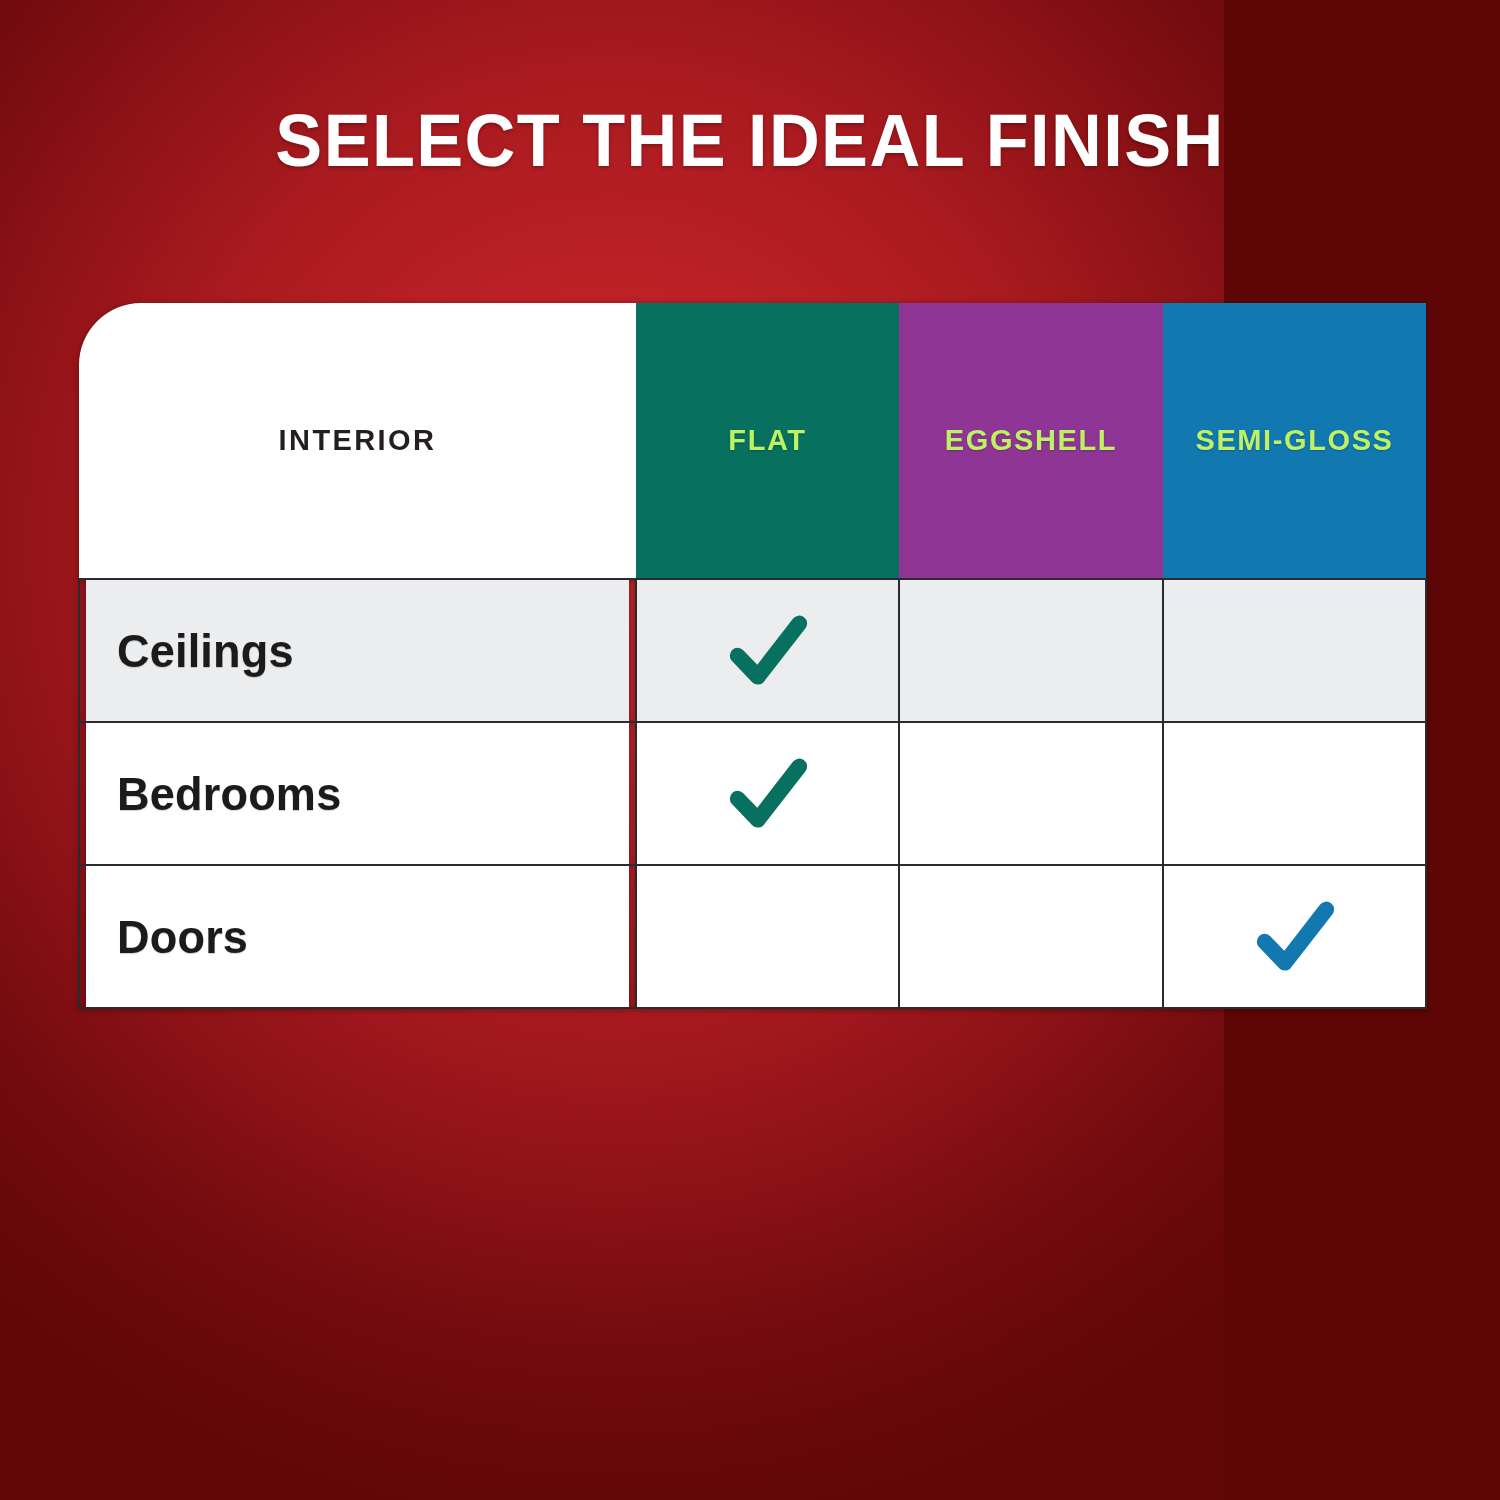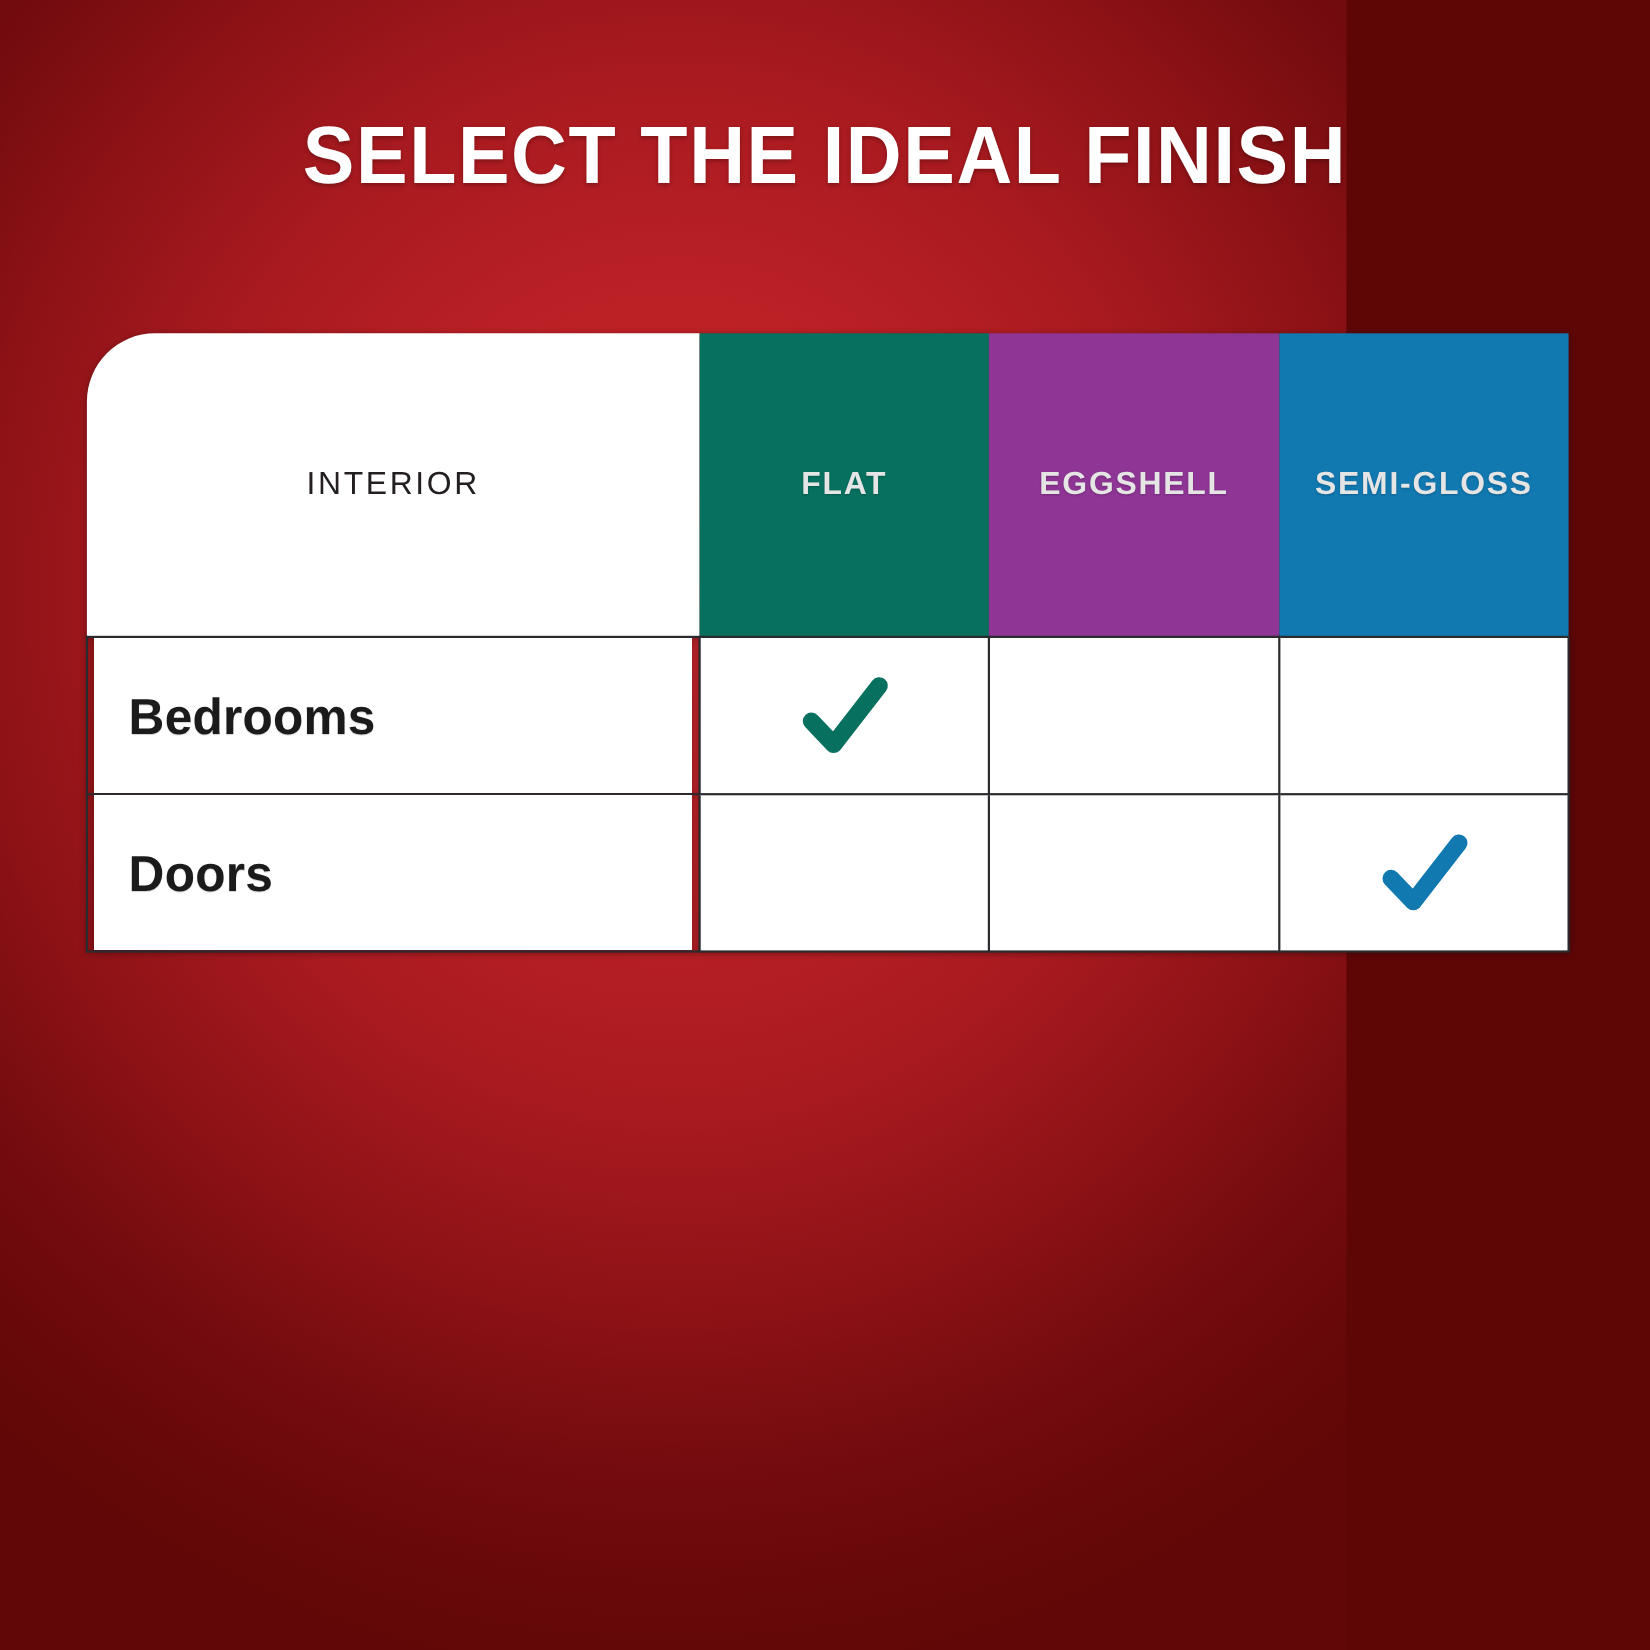--- a/index.html
+++ b/index.html
@@ -78,27 +78,27 @@
     vertical-align: middle;
     text-align: center;
     border: 0;
   }
 
   th.h-label {
     background: #ffffff;
     border-top-left-radius: 62px;
     color: #231f20;
     font-size: 29px;
-    font-weight: 400;
+    font-weight: 700;
     letter-spacing: 2.4px;
     font-family: "Liberation Sans", sans-serif;
   }
 
   th.h-opt {
-    color: #e5e5e5;
+    color: #bef264;
     font-size: 29px;
     font-weight: 700;
     letter-spacing: 1.6px;
     line-height: 1.16;
     font-family: "Liberation Sans", sans-serif;
     text-shadow: 0 1px 2px rgba(0,0,0,0.22);
   }
 
   th.h-flat      { background: #07705f; }
   th.h-eggshell  { background: #8e3595; }
@@ -163,20 +163,28 @@
       </colgroup>
       <thead>
         <tr>
           <th class="h-label">INTERIOR</th>
           <th class="h-opt h-flat">FLAT</th>
           <th class="h-opt h-eggshell">EGGSHELL</th>
           <th class="h-opt h-semigloss">SEMI-GLOSS</th>
         </tr>
       </thead>
       <tbody id="tbody">
+          <tr class="alt">
+            <td class="cell-label">Ceilings</td>
+            <td class="cell-mark"><span class="check"><svg viewBox="0 0 100 100" xmlns="http://www.w3.org/2000/svg">
+                  <path d="M17 55 L39 78 L84 20" fill="none" stroke="#07705f" stroke-width="17" stroke-linecap="round" stroke-linejoin="round"></path>
+                </svg></span></td>
+            <td class="cell-mark"></td>
+            <td class="cell-mark"></td>
+          </tr>
           <tr>
             <td class="cell-label">Bedrooms</td>
             <td class="cell-mark"><span class="check"><svg viewBox="0 0 100 100" xmlns="http://www.w3.org/2000/svg">
                   <path d="M17 55 L39 78 L84 20" fill="none" stroke="#07705f" stroke-width="17" stroke-linecap="round" stroke-linejoin="round"></path>
                 </svg></span></td>
             <td class="cell-mark"></td>
             <td class="cell-mark"></td>
           </tr>
           <tr>
             <td class="cell-label">Doors</td>

